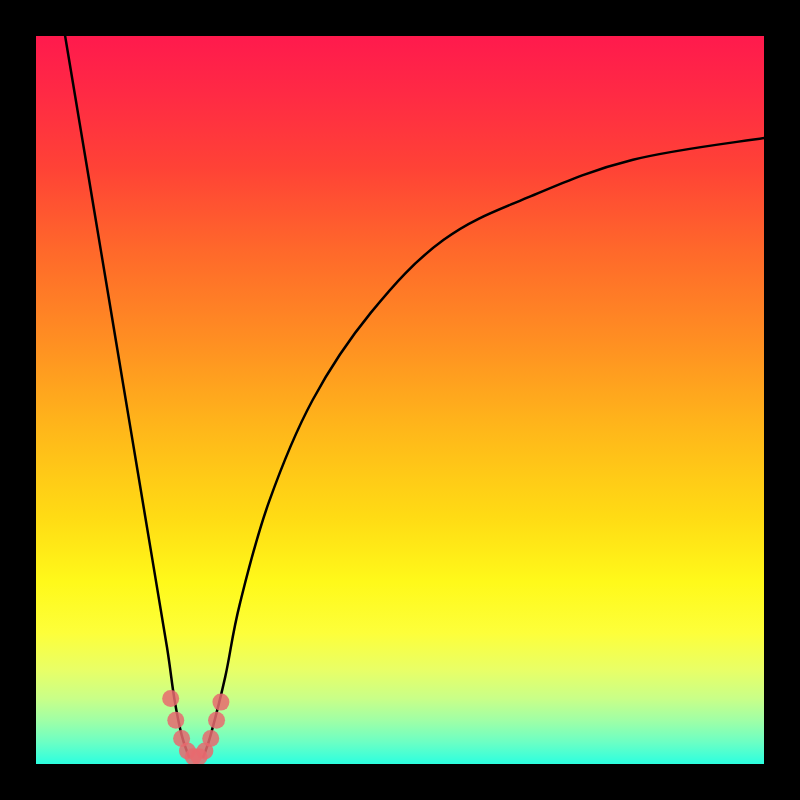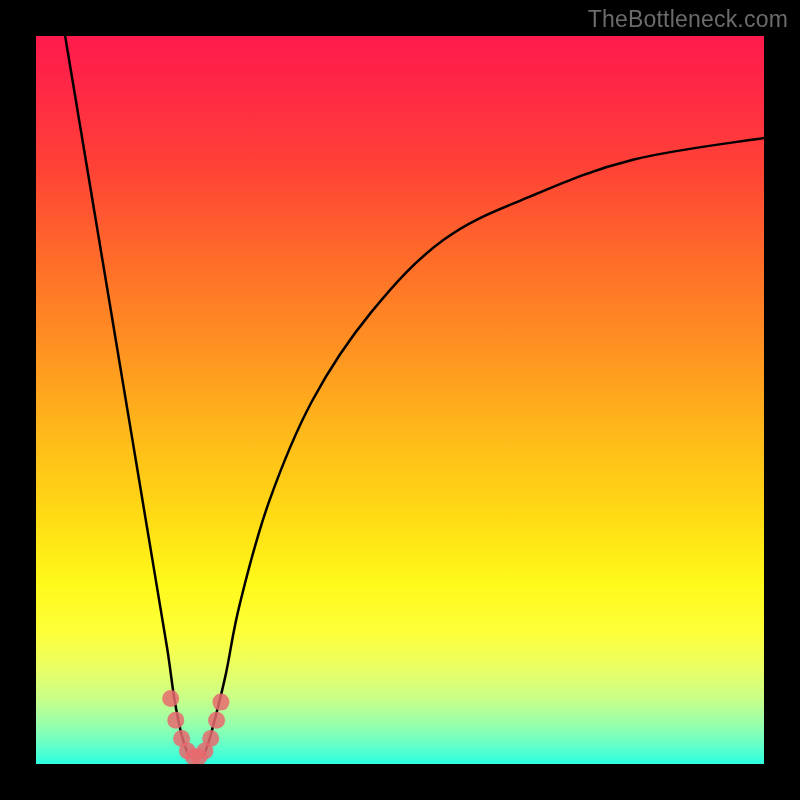--- a/index.html
+++ b/index.html
@@ -84,14 +84,13 @@
           <circle cx="157.24800000000002" cy="720.72" r="8.5" fill="#e86a6f" fill-opacity="0.85"></circle>
           <circle cx="163.07199999999997" cy="720.72" r="8.5" fill="#e86a6f" fill-opacity="0.85"></circle>
           <circle cx="168.896" cy="714.896" r="8.5" fill="#e86a6f" fill-opacity="0.85"></circle>
           <circle cx="174.72" cy="702.52" r="8.5" fill="#e86a6f" fill-opacity="0.85"></circle>
           <circle cx="180.544" cy="684.32" r="8.5" fill="#e86a6f" fill-opacity="0.85"></circle>
           <circle cx="184.912" cy="666.12" r="8.5" fill="#e86a6f" fill-opacity="0.85"></circle>
         </g>
     </svg>
   </div>
 
-  <div class="watermark">TheBottleneck.com</div>
 </div>
 
 </body></html>

